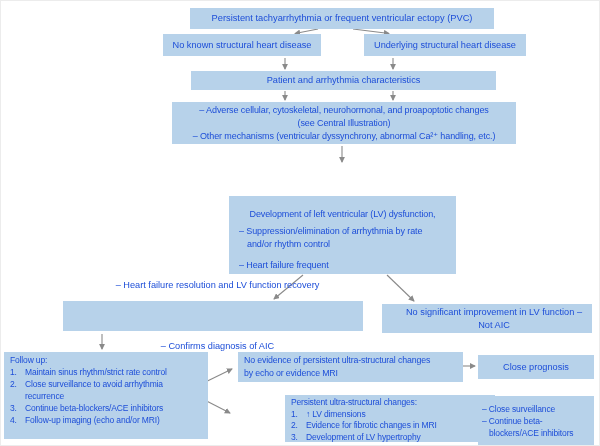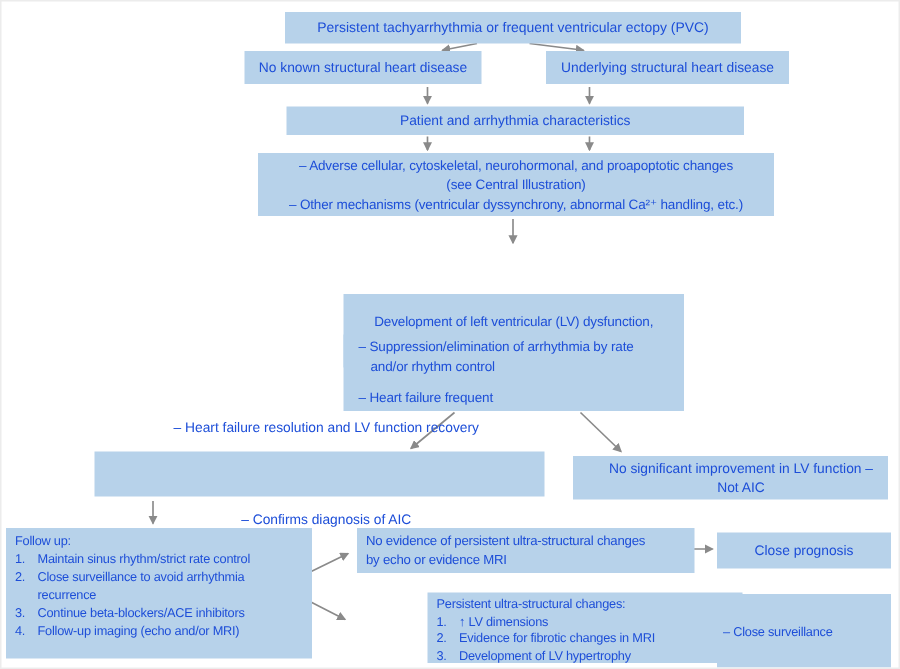--- a/index.html
+++ b/index.html
@@ -146,15 +146,16 @@
       <span class="txt">Development of LV hypertrophy</span>
     </div>
   </div>
 
   <div class="box center fs92" style="left:477px; top:354px; width:116px; height:24px;">
     <span>Close prognosis</span>
   </div>
 
   <div class="box col fs85 lh12" style="left:477px; top:395px; width:116px; height:49px; padding-left:4px; padding-right:2px;">
     <div class="dash">– Close surveillance</div>
+    <div class="dash">– Continue beta-blockers/ACE inhibitors</div>
   </div>
 
 </div>
 
 </body></html>

